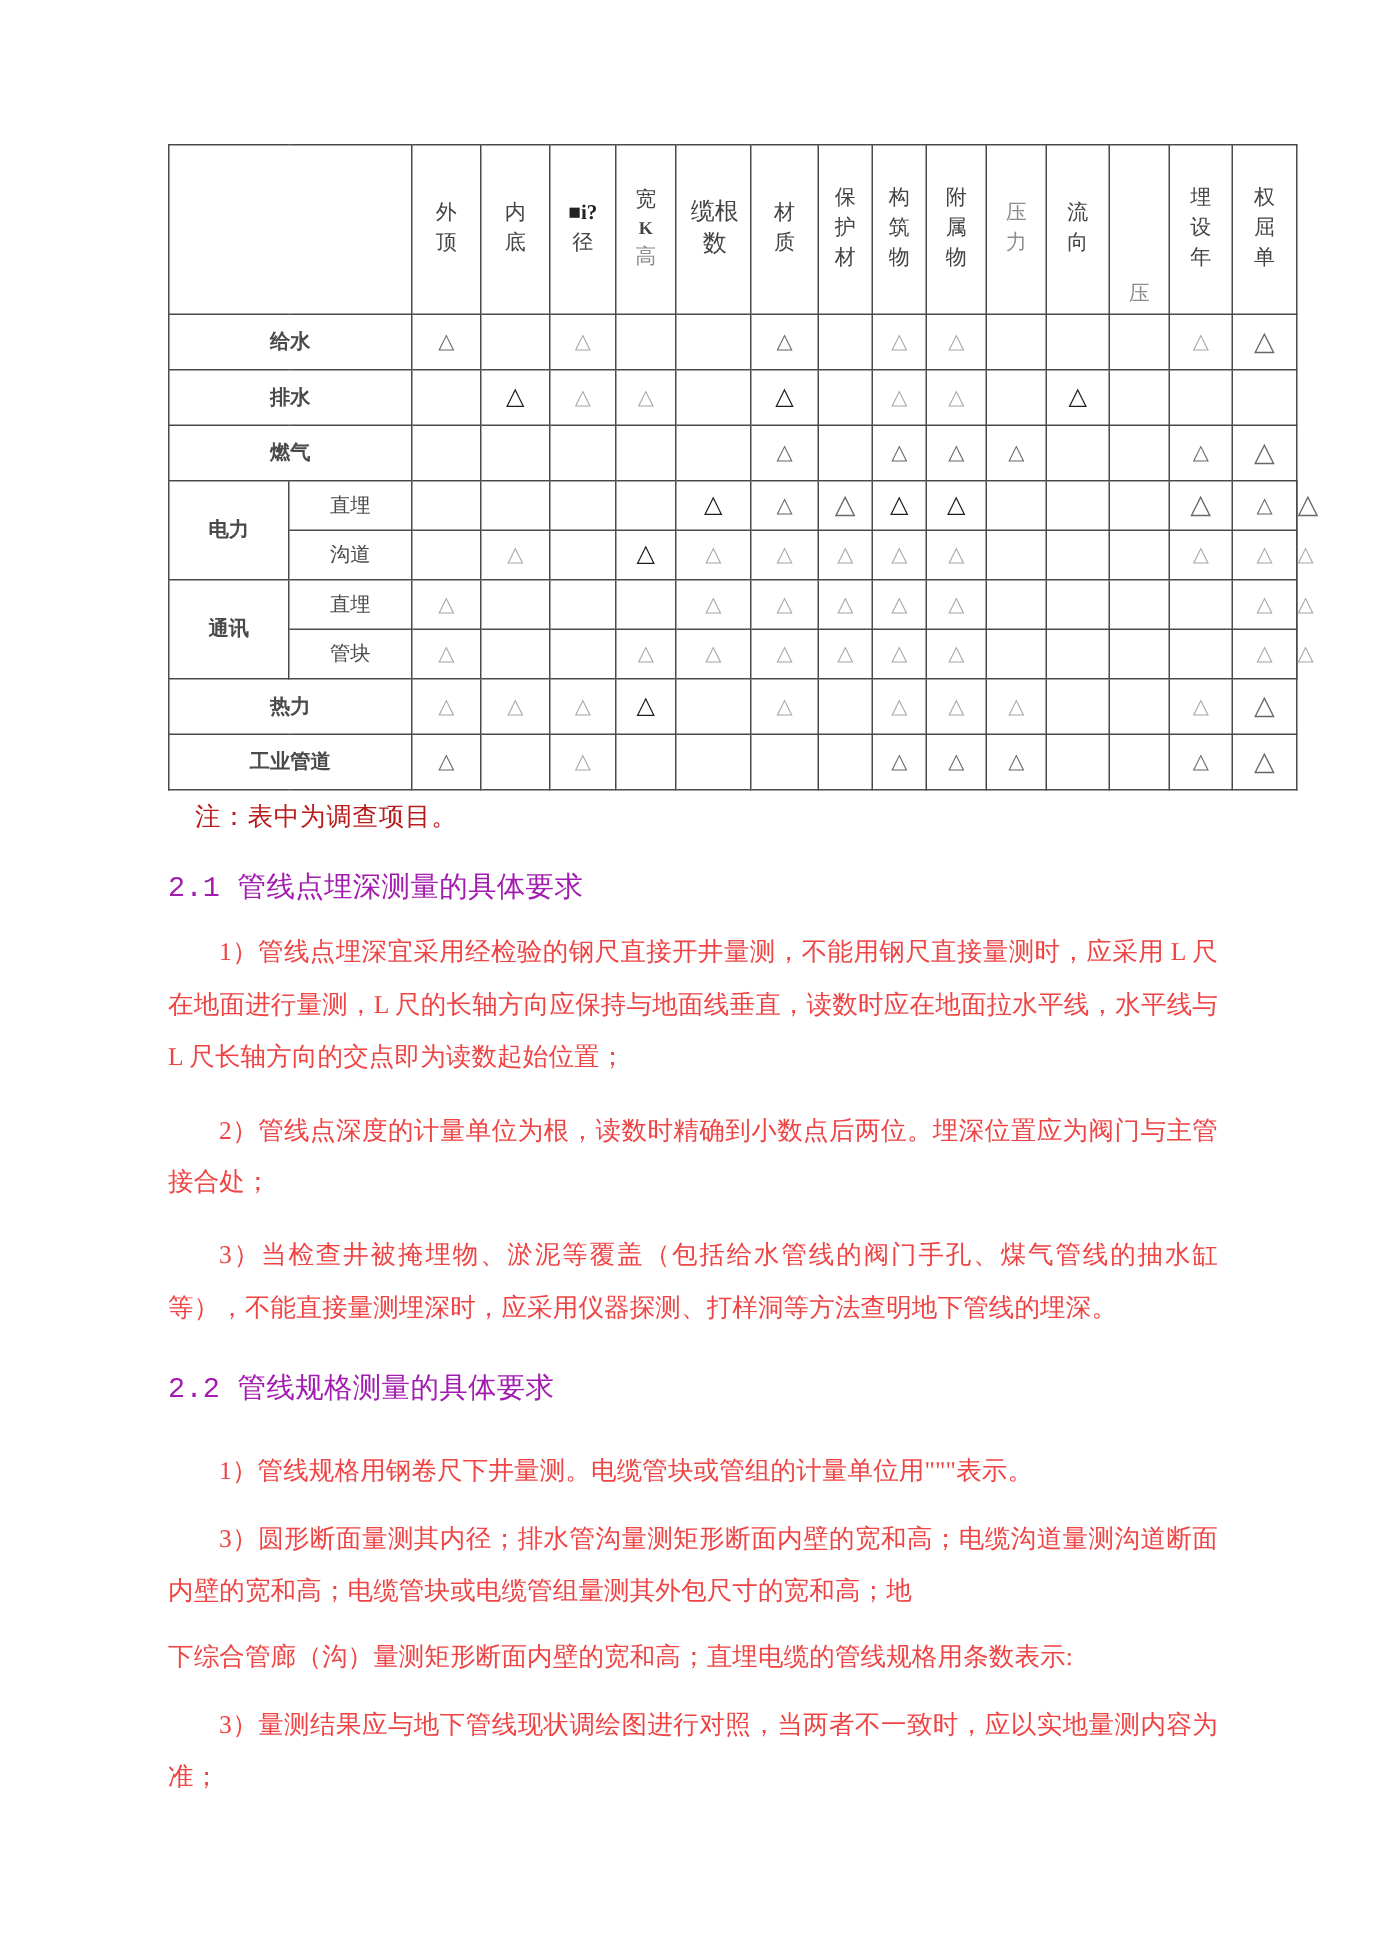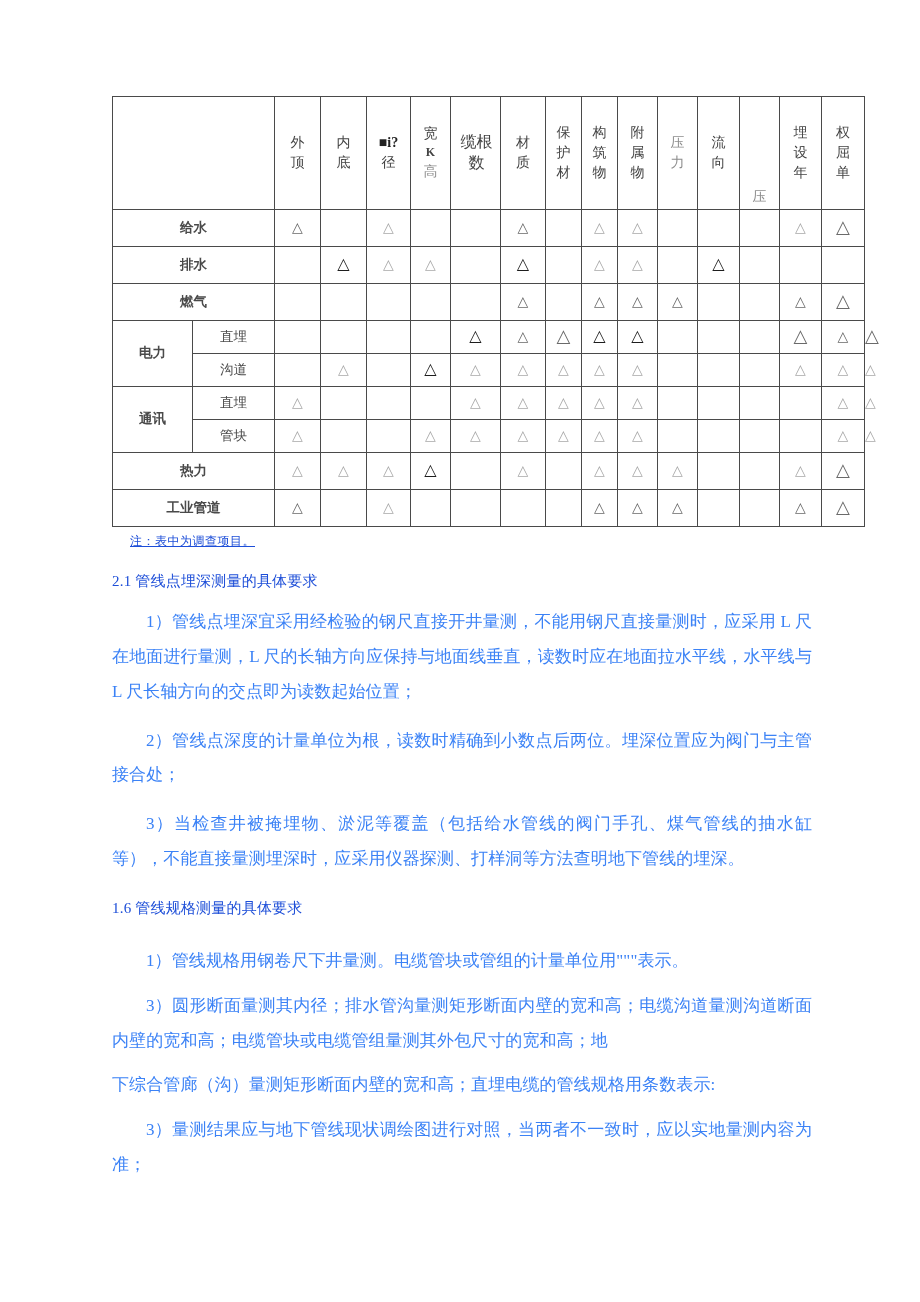--- a/index.html
+++ b/index.html
@@ -91,38 +91,38 @@
     font-size: 14px;
     line-height: 1;
     color: #6a6a6a;
   }
   .tri.strong { color: #1d1d1d; font-size: 16px; font-weight: bold; }
   .tri.big    { color: #6a6a6a; font-size: 18px; }
   .tri.faint  { color: #a9a9a9; font-size: 14px; }
 
   .table-note {
     margin: 6px 0 0 18px;
-    font-size: 12px;
-    color: #1d4ed8;
+    font-size: 17px;
+    color: #b91c1c;
     letter-spacing: 0.5px;
-    text-decoration: underline;
   }
 
   
   .sec-head {
     margin: 22px 0 0 0;
-    font-size: 15px;
-    color: #1d4ed8;
+    font-size: 19px;
+    color: #a21caf;
     letter-spacing: 0.2px;
+    font-family: Liberation Mono, monospace;
   }
   p.para {
     margin: 14px 0 0 0;
     font-size: 17px;
     line-height: 2.05;
-    color: #3b82f6;
+    color: #ef4444;
     text-align: justify;
     text-justify: inter-character;
     letter-spacing: 0.1px;
   }
   p.para.indent { text-indent: 2em; }
   p.para.tight { margin-top: 10px; }
   p.para.loose { margin-top: 26px; }
 </style>
 </head>
 <body>
@@ -380,20 +380,20 @@
   <div class="table-note">注：表中为调查项目。</div>
 
   <div>
     <div class="sec-head">2.1 管线点埋深测量的具体要求</div>
     <p class="para indent">1）管线点埋深宜采用经检验的钢尺直接开井量测，不能用钢尺直接量测时，应采用 L 尺在地面进行量测，L 尺的长轴方向应保持与地面线垂直，读数时应在地面拉水平线，水平线与 L 尺长轴方向的交点即为读数起始位置；</p>
     <p class="para indent">2）管线点深度的计量单位为根，读数时精确到小数点后两位。埋深位置应为阀门与主管接合处；</p>
     <p class="para indent">3）当检查井被掩埋物、淤泥等覆盖（包括给水管线的阀门手孔、煤气管线的抽水缸等），不能直接量测埋深时，应采用仪器探测、打样洞等方法查明地下管线的埋深。</p>
   </div>
 
   <div>
-    <div class="sec-head">1.6 管线规格测量的具体要求</div>
+    <div class="sec-head">2.2 管线规格测量的具体要求</div>
     <p class="para indent loose">1）管线规格用钢卷尺下井量测。电缆管块或管组的计量单位用"""表示。</p>
     <p class="para indent tight">3）圆形断面量测其内径；排水管沟量测矩形断面内壁的宽和高；电缆沟道量测沟道断面内壁的宽和高；电缆管块或电缆管组量测其外包尺寸的宽和高；地</p>
     <p class="para tight">下综合管廊（沟）量测矩形断面内壁的宽和高；直埋电缆的管线规格用条数表示:</p>
     <p class="para indent tight">3）量测结果应与地下管线现状调绘图进行对照，当两者不一致时，应以实地量测内容为准；</p>
   </div>
 
 </div>
 
 </body></html>

